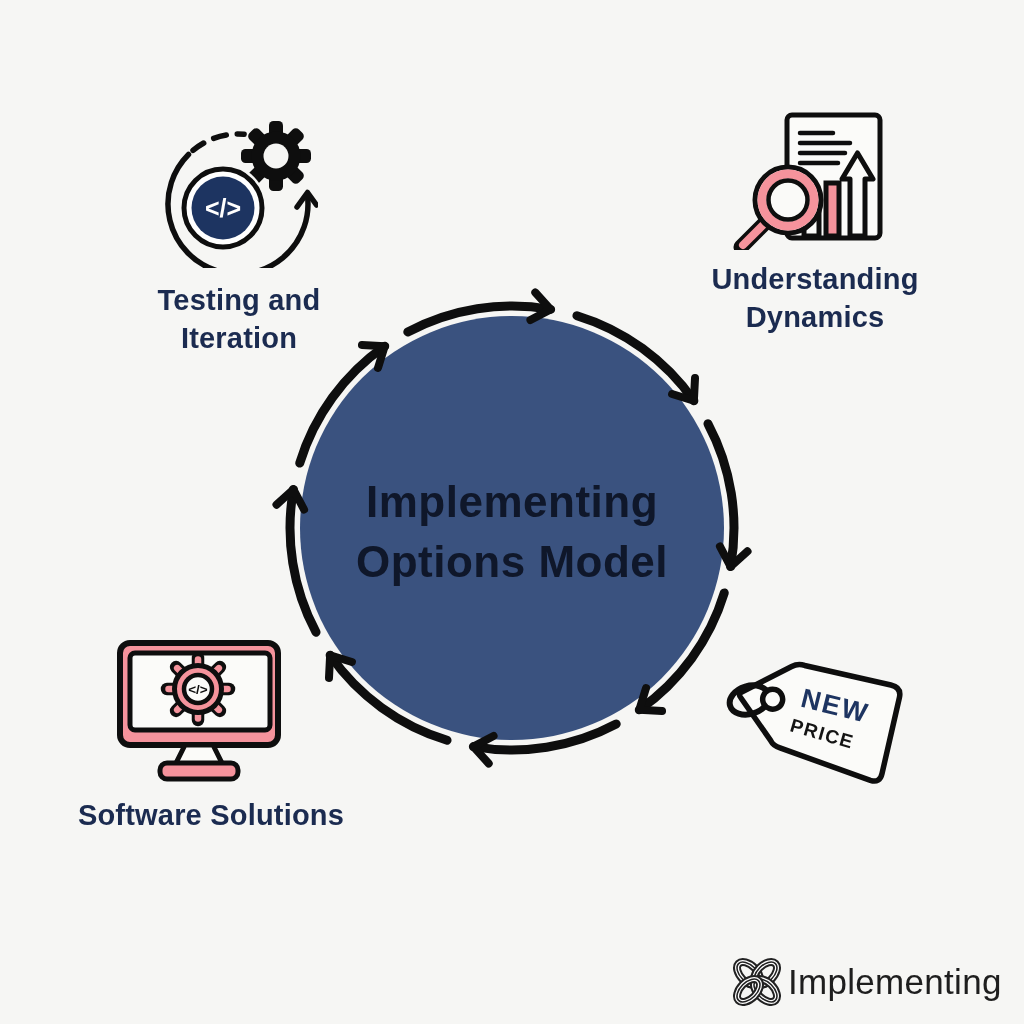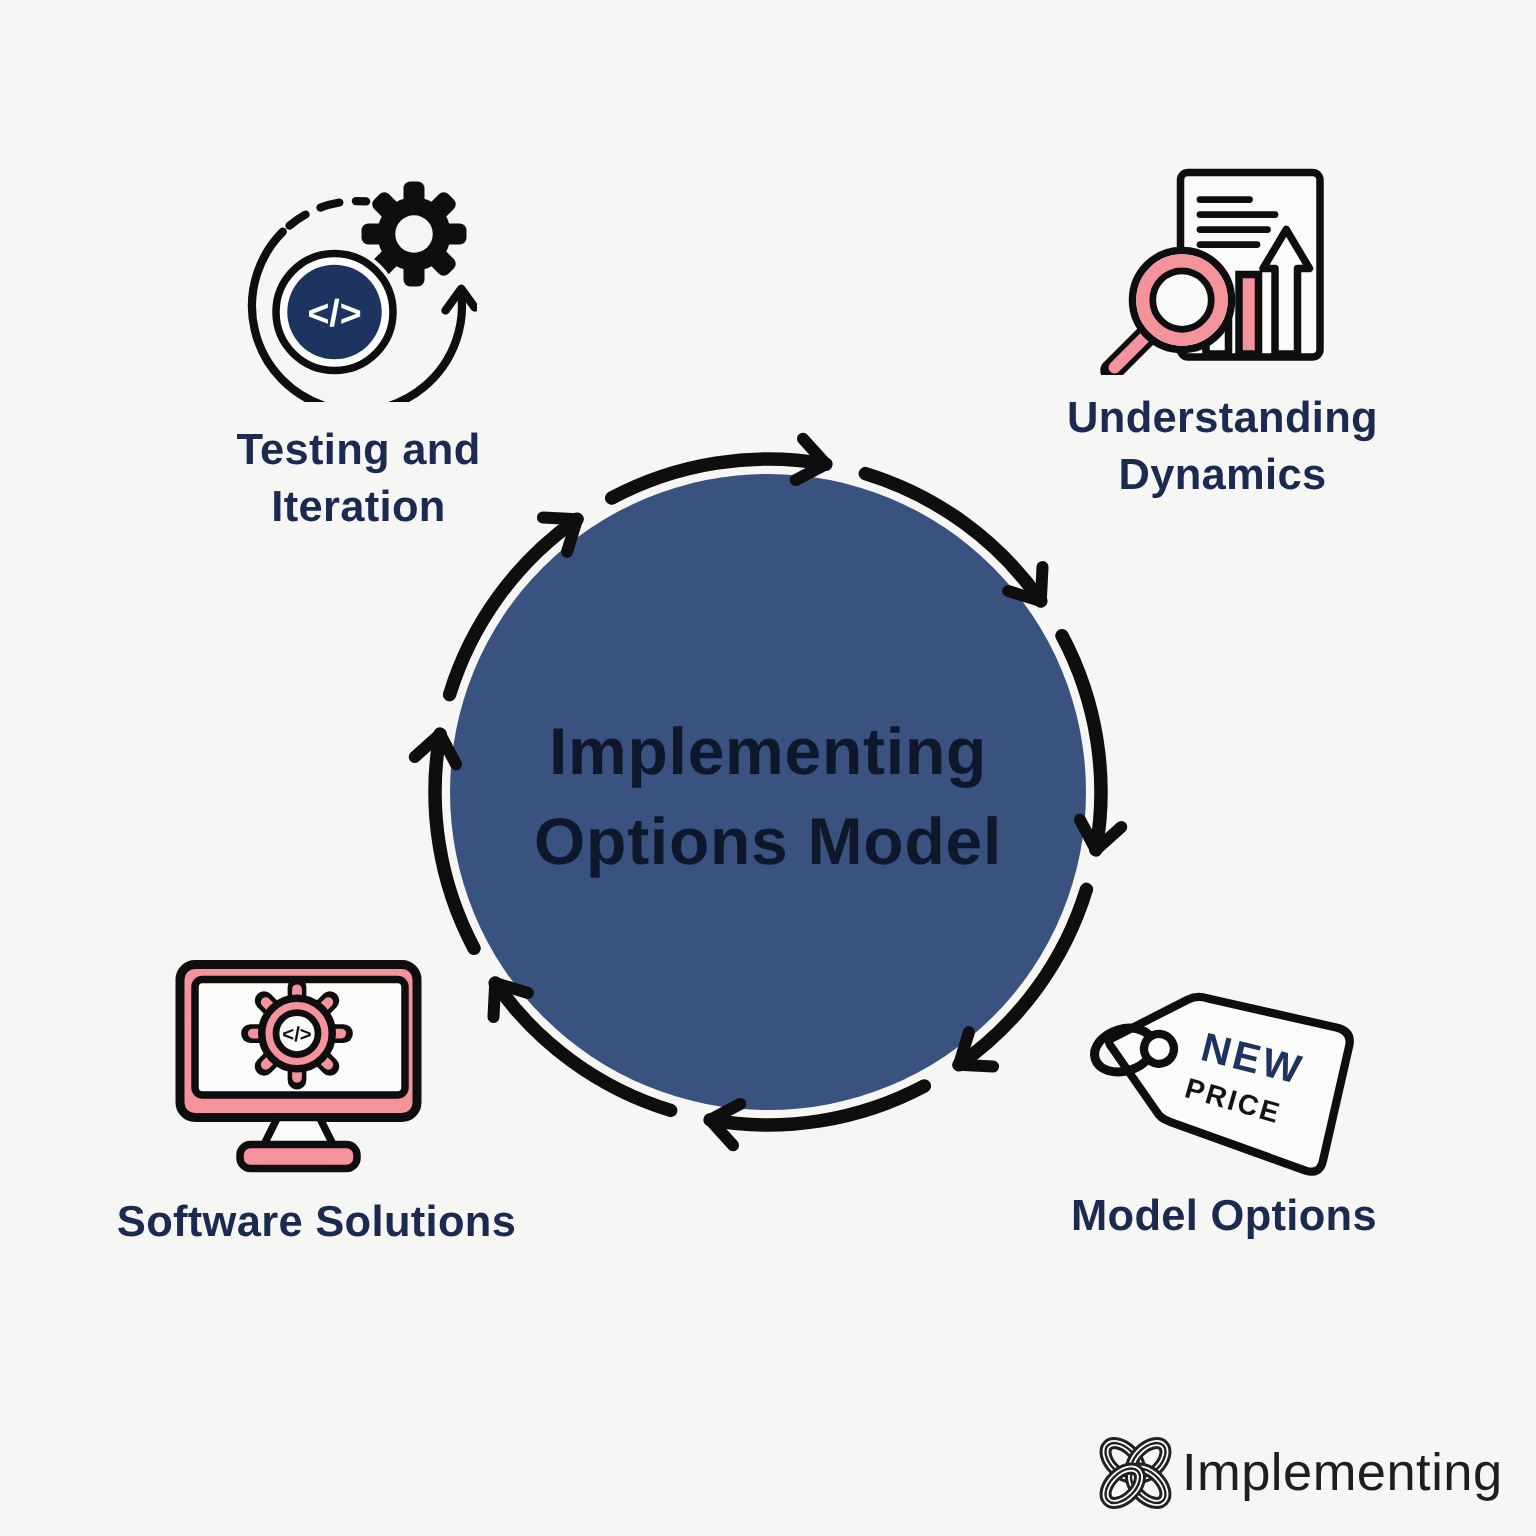--- a/index.html
+++ b/index.html
@@ -164,21 +164,20 @@
 <div class="quad-label" style="left:665px;top:260px;width:300px">
   <div>Understanding</div>
   <div>Dynamics</div>
 </div>
 
 <div class="quad-label" style="left:31px;top:796px;width:360px">
   <div>Software Solutions</div>
 </div>
 
 <div class="quad-label" style="left:641px;top:792px;width:350px">
-  <div>Model Options</div>
 </div>
 
 <svg class="abs" style="left:731px;top:956px" width="52" height="52" viewBox="0 0 52 52">
   <g fill="none" stroke-linecap="round">
     <g transform="translate(17.5,17.5) rotate(45)">
       <ellipse rx="14" ry="8.2" stroke="#222222" stroke-width="8"></ellipse>
       <ellipse rx="14" ry="8.2" stroke="#FFFFFF" stroke-width="4"></ellipse>
       <ellipse rx="14" ry="8.2" stroke="#222222" stroke-width="1.6"></ellipse>
     </g>
     <g transform="translate(34.5,17.5) rotate(-45)">

